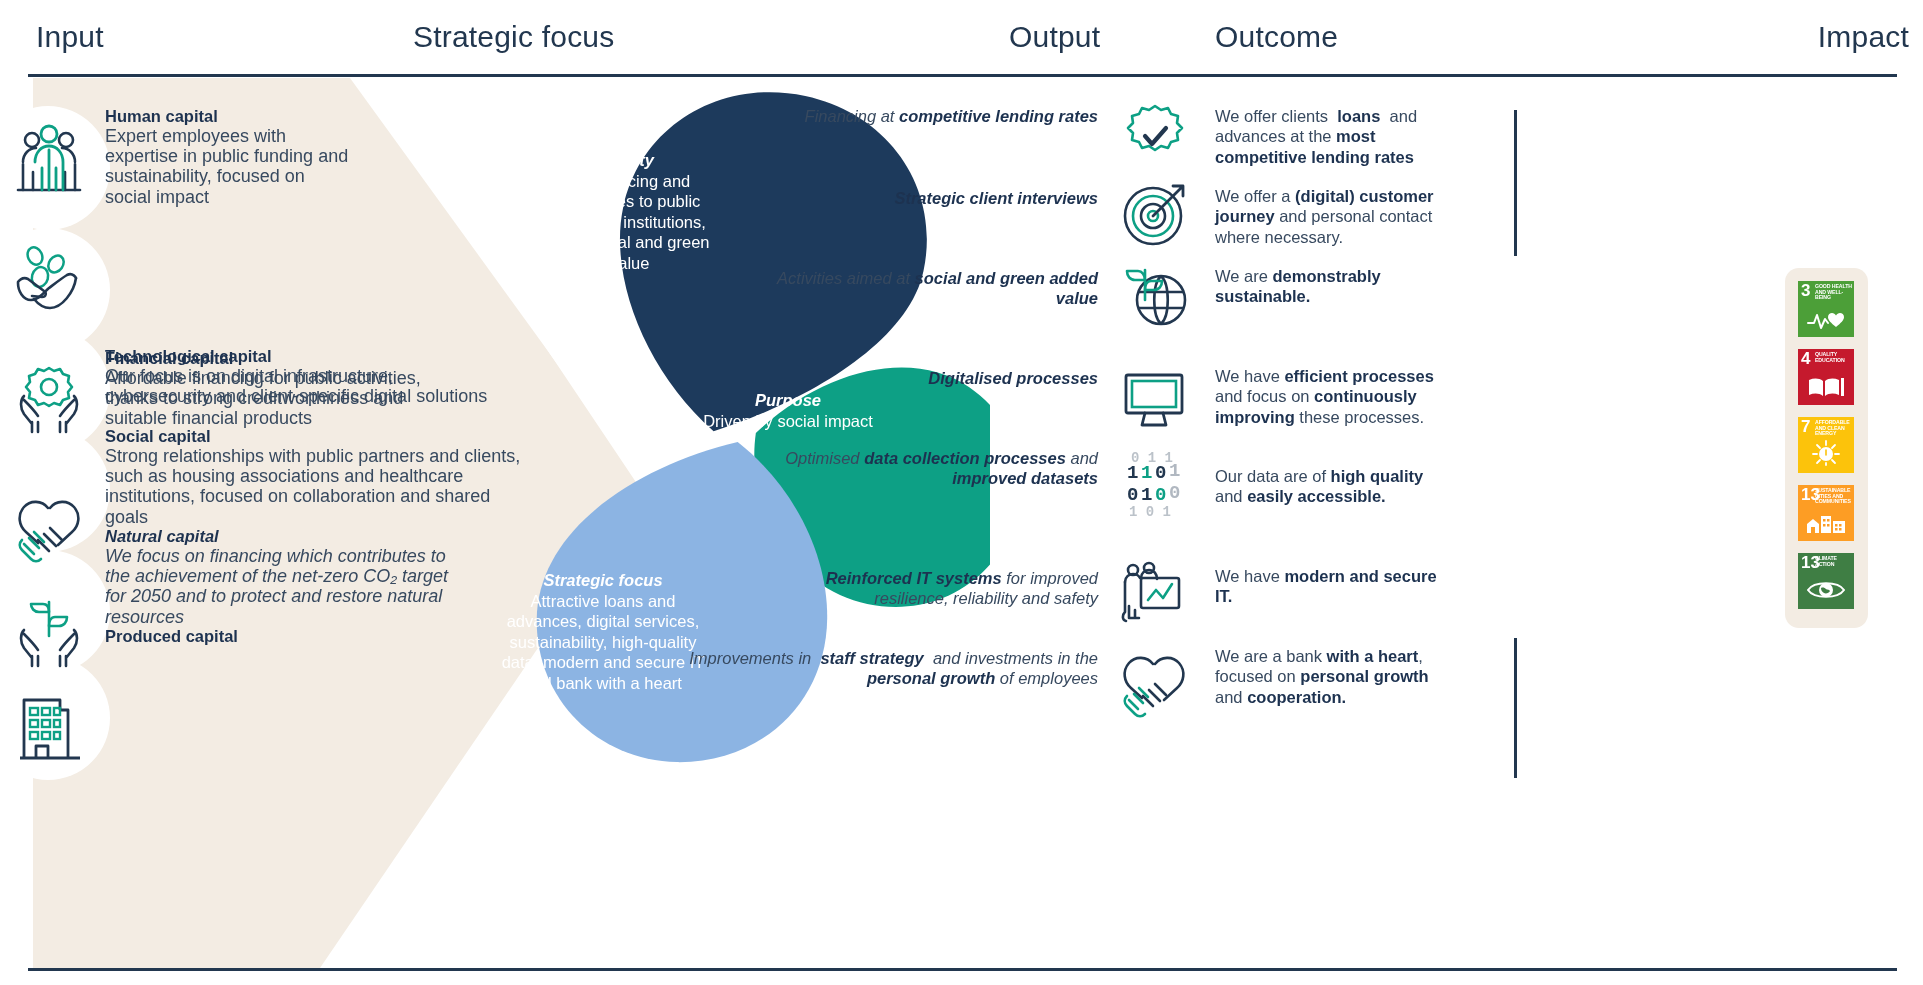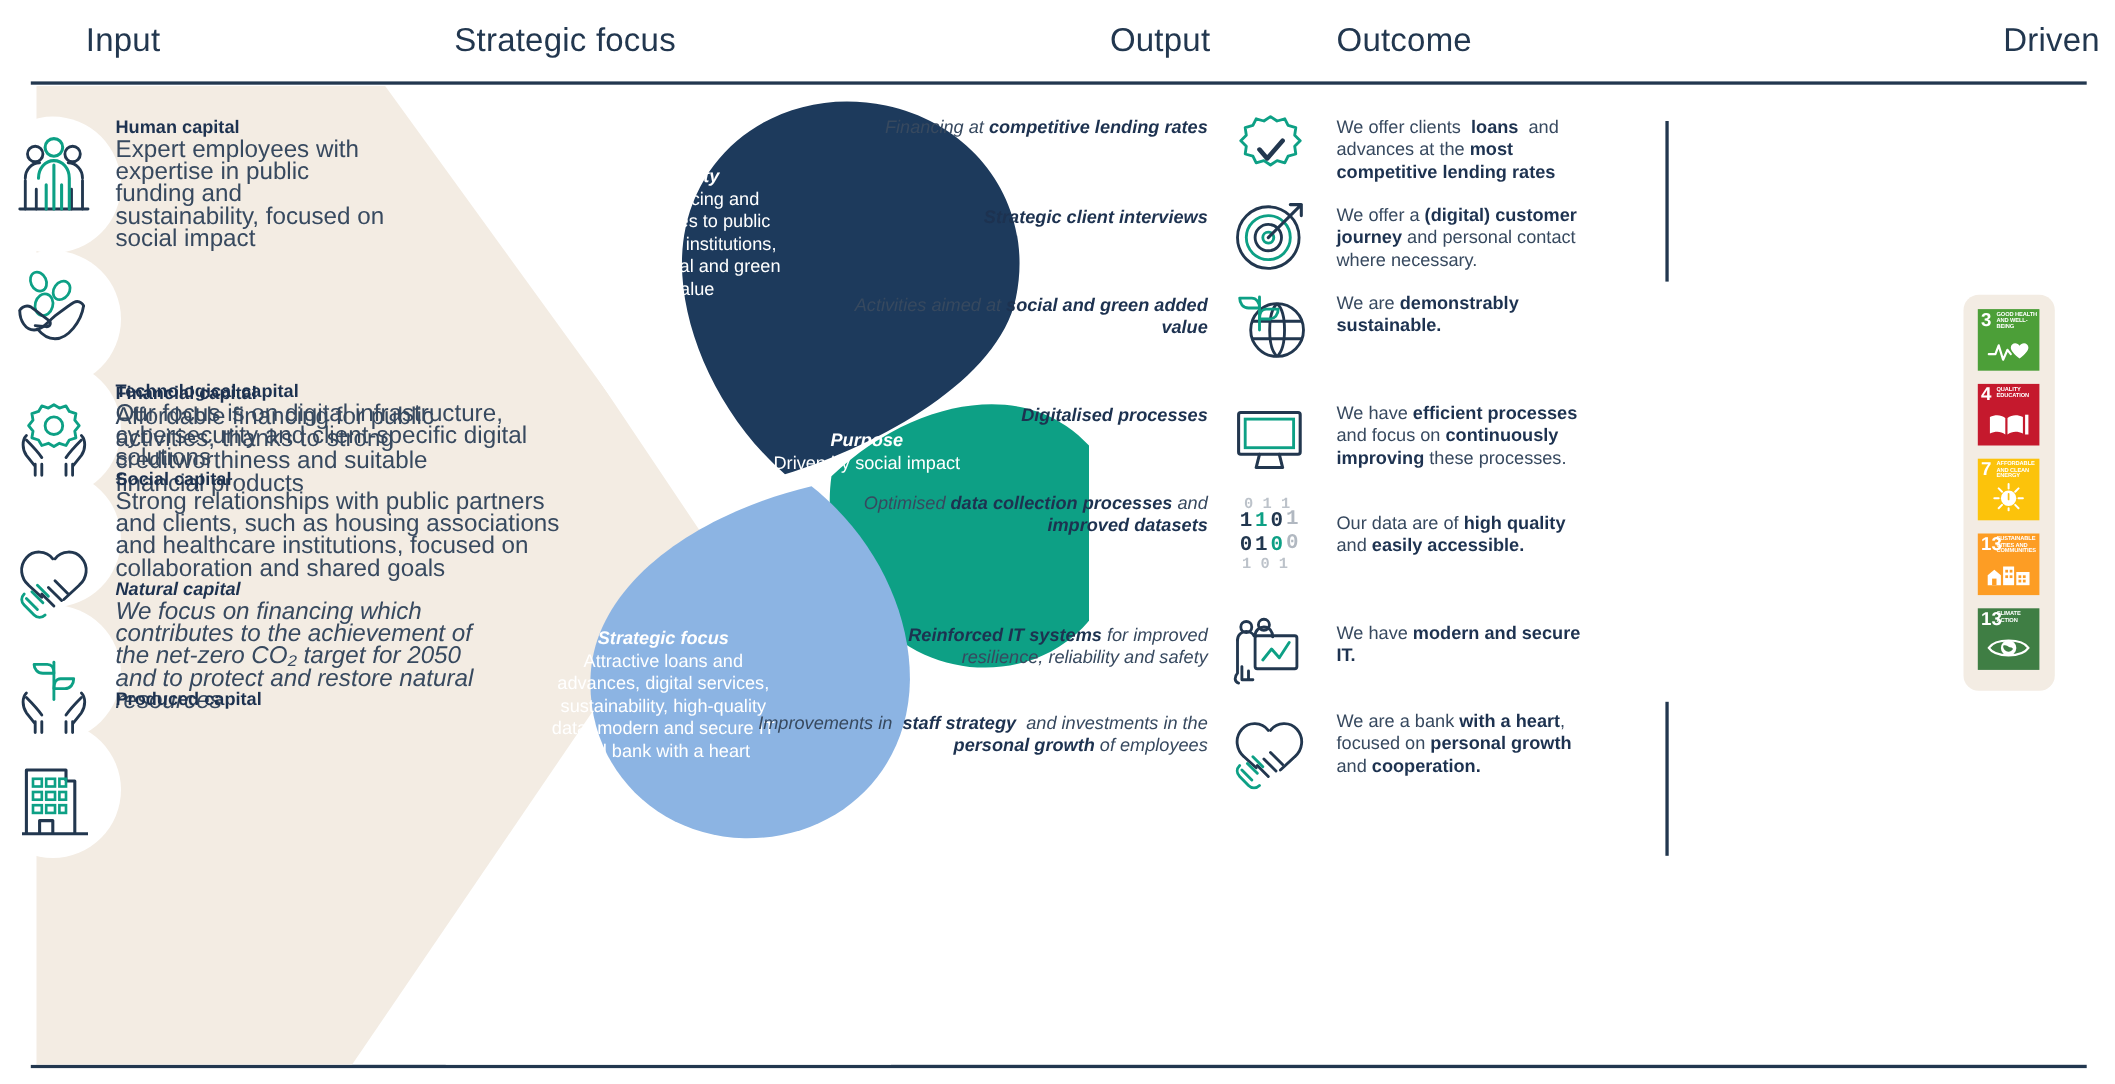--- a/index.html
+++ b/index.html
@@ -4,39 +4,39 @@
 <style>
   * { box-sizing: border-box; margin:0; padding:0; }
   html,body{ background:#ffffff; }
   body{
     width:1923px; height:985px; position:relative; overflow:hidden;
     font-family:"Liberation Sans", sans-serif;
     color:#22374f;
   }
   
   .hdr{ position:absolute; top:20px; font-size:30px; font-weight:400; color:#22374f; letter-spacing:.2px; white-space:nowrap;}
-  .hdr-input{ left:36px;margin-left:42px; }
+  .hdr-input{ left:36px; }
   .hdr-strategic{ left:413px; }
   .hdr-output{ left:1009px; }
   .hdr-outcome{ left:1215px; }
   .hdr-impact{ right:14px; }
   .rule{ position:absolute; left:28px; right:26px; top:74px; height:3px; background:#22374f; }
   .rule-bottom{ position:absolute; left:28px; right:26px; bottom:14px; height:3px; background:#22374f; }
 
   
   .beige-wrap{ position:absolute; left:0; top:78px; width:640px; height:890px; }
   .beige-wrap svg{ display:block; }
 
   
   .input-list{ position:absolute; left:0; top:78px; width:660px; height:890px; }
   .cap-item{ position:absolute; }
   .cap-icon{ position:absolute; left:10px; width:78px; height:78px; }
   .cap-text{ position:absolute; left:105px; width:470px; }
   .cap-title{ font-size:16.5px; font-weight:bold; color:#1d3250; line-height:20px; letter-spacing:0; }
-  .cap-body{ font-size:22px; font-weight:400; color:#37495f; line-height:20.2px; }
+  .cap-body{ font-size:18px; font-weight:400; color:#37495f; line-height:20.2px; }
 
   
   .petals{ position:absolute; left:430px; top:60px; width:560px; height:730px; }
   .petal-txt{ position:absolute; color:#ffffff; text-align:center; line-height:20.5px; font-size:16.5px; }
   .petal-txt b{ font-weight:bold; display:block;font-style:italic; }
   .petal-navy{ left:497px; top:150px; width:215px; }
   .petal-green{ left:683px; top:390px; width:210px; }
   .petal-blue{ left:493px; top:570px; width:220px; }
 
   
@@ -63,21 +63,21 @@
   .sdg .lbl{ position:absolute; left:17px; top:3px; right:2px; font-size:5.2px; font-weight:bold; line-height:5.6px; letter-spacing:-.1px; text-transform:uppercase; }
   .sdg .gly{ position:absolute; left:0; right:0; bottom:3px; text-align:center; }
 </style>
 </head>
 <body>
 
 <div class="hdr hdr-input">Input</div>
 <div class="hdr hdr-strategic">Strategic focus</div>
 <div class="hdr hdr-output">Output</div>
 <div class="hdr hdr-outcome">Outcome</div>
-<div class="hdr hdr-impact">Driven</div>
+<div class="hdr hdr-impact">Impact</div>
 <div class="rule"></div>
 <div class="rule-bottom"></div>
 
 <div class="beige-wrap">
   <svg width="640" height="890" viewBox="0 0 640 890">
     <path d="M33,0 L350,0 L640,400 L640,420 L320,890 L33,890 Z" fill="#f3ece3"></path>
 
     <circle cx="48" cy="90" r="62" fill="#ffffff"></circle>
     <circle cx="48" cy="212" r="62" fill="#ffffff"></circle>
     <circle cx="48" cy="312" r="62" fill="#ffffff"></circle>

